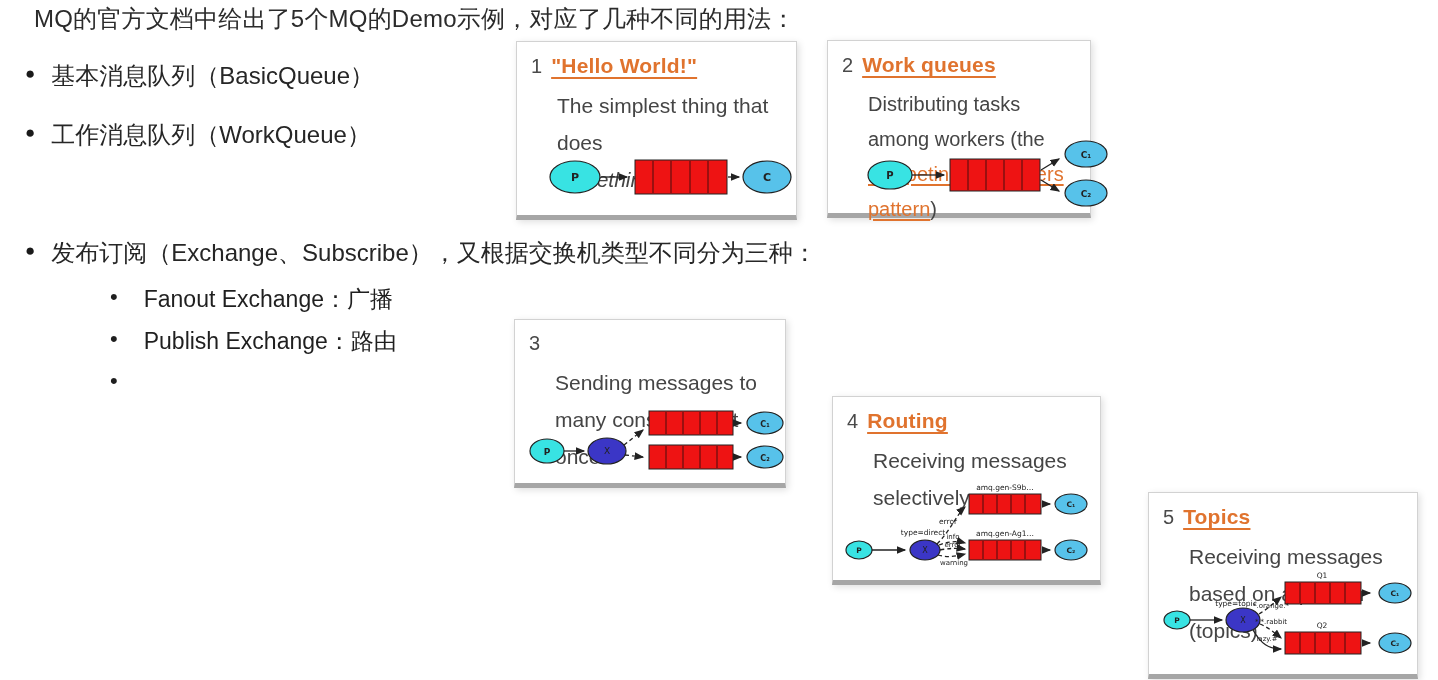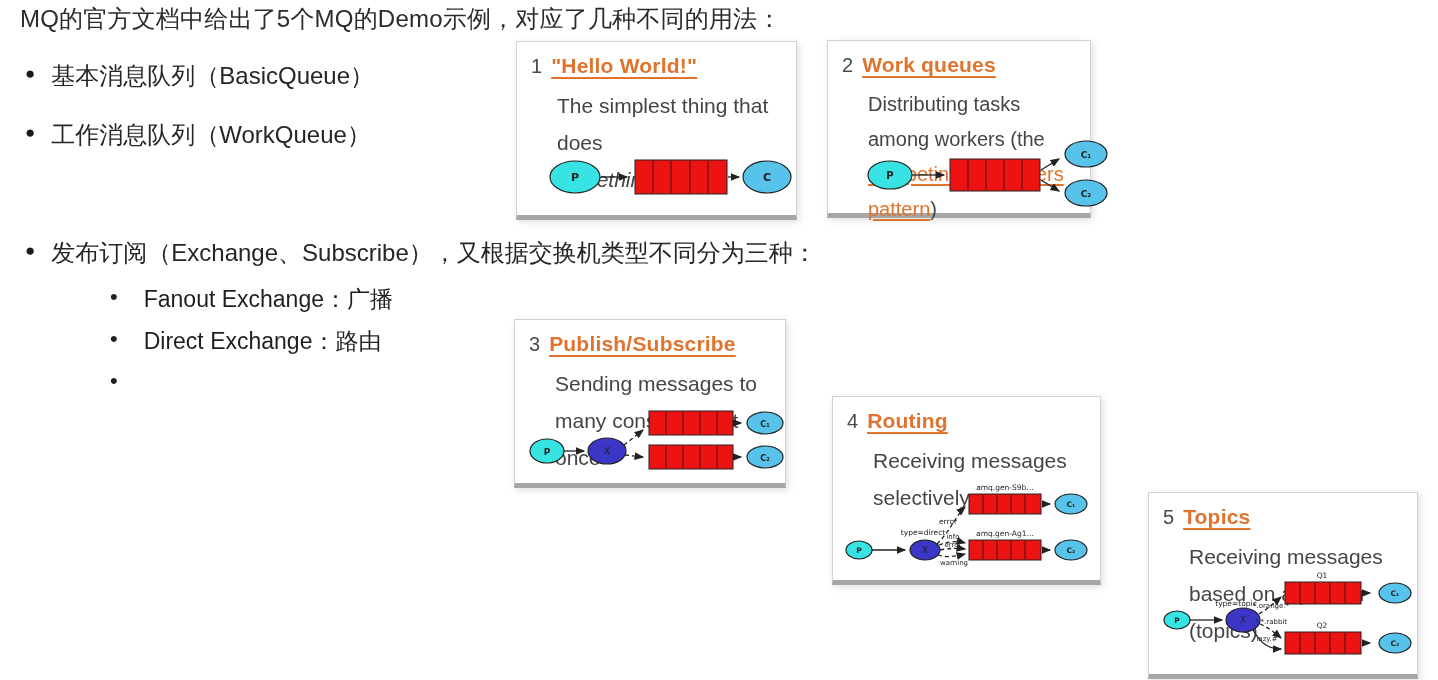--- a/index.html
+++ b/index.html
@@ -1,21 +1,21 @@
 <!DOCTYPE html>
 <html><head>
 <meta charset="utf-8">
 <style>
   html,body{margin:0;padding:0;background:#ffffff;}
   .slide{
     position:relative;width:1438px;height:680px;background:#ffffff;overflow:hidden;
     font-family:"Liberation Sans","DejaVu Sans",sans-serif;color:#2d2d2d;
   }
   
-  .headline{position:absolute;left:20px;top:3px;font-size:24px;letter-spacing:.2px;color:#2b2b2b;}
+  .headline{position:absolute;left:34px;top:3px;font-size:24px;letter-spacing:.2px;color:#2b2b2b;}
   .bullet{position:absolute;left:25px;display:flex;align-items:flex-start;gap:16px;font-size:24px;color:#262626;}
   .bullet .bmark{font-size:17px;padding-top:4px;color:#1a1a1a;}
   .subbullet{position:absolute;left:110px;display:flex;align-items:flex-start;gap:26px;font-size:23px;color:#1f1f1f;}
   .subbullet .smark{font-size:22px;}
   
   .card{
     position:absolute;background:#ffffff;border:1px solid #d2d2d2;border-bottom:5px solid #a6a6a6;
     box-shadow:2px 2px 7px rgba(0,0,0,.13);box-sizing:border-box;padding:12px 14px;
   }
   .card-head{display:flex;align-items:baseline;gap:9px;}
@@ -73,21 +73,21 @@
     <span class="bmark">●</span>
     <span class="btext">发布订阅（Exchange、Subscribe），又根据交换机类型不同分为三种：</span>
   </div>
 
   <div class="subbullet" style="top:284px">
     <span class="smark">•</span>
     <span>Fanout Exchange：广播</span>
   </div>
   <div class="subbullet" style="top:326px">
     <span class="smark">•</span>
-    <span>Direct Exchange：路由</span>
+    <span>Publish Exchange：路由</span>
   </div>
   <div class="subbullet" style="top:368px">
     <span class="smark">•</span>
   </div>
 
   <div class="card card1">
     <div class="card-head">
       <span class="card-num">1</span>
       <span class="card-title">"Hello World!"</span>
     </div>
@@ -146,21 +146,20 @@
       <ellipse class="cons" cx="222" cy="17" rx="21" ry="13"></ellipse>
       <text x="222" y="21" font-size="9" text-anchor="middle" class="ntext">C₁</text>
       <ellipse class="cons" cx="222" cy="56" rx="21" ry="13"></ellipse>
       <text x="222" y="60" font-size="9" text-anchor="middle" class="ntext">C₂</text>
     </svg>
   </div>
 
   <div class="card card3">
     <div class="card-head">
       <span class="card-num">3</span>
-      <span class="card-title">Publish/Subscribe</span>
     </div>
     <div class="card-desc">
       <span>Sending messages to many consumers at once</span>
     </div>
     <svg class="diagram" width="260" height="70" viewBox="0 0 260 70">
       <defs>
           <marker id="ah3" markerWidth="9" markerHeight="8" refX="6.5" refY="3" orient="auto">
             <path d="M0,0 L7.5,3 L0,6 Z" fill="#222"></path>
           </marker>
         </defs>

